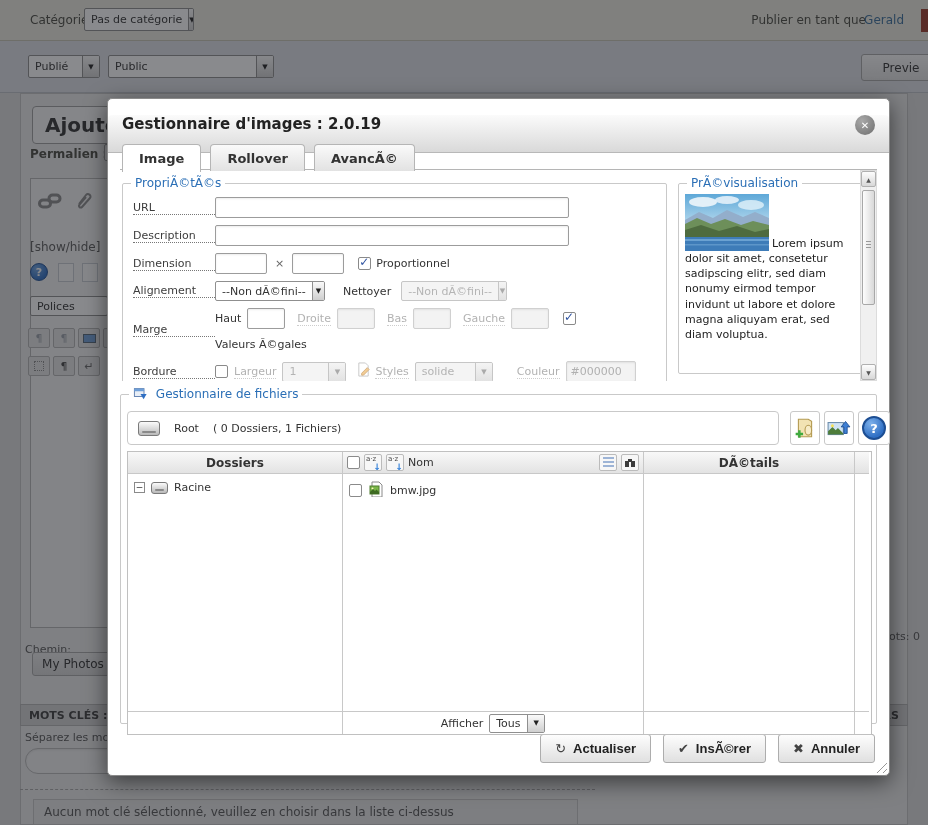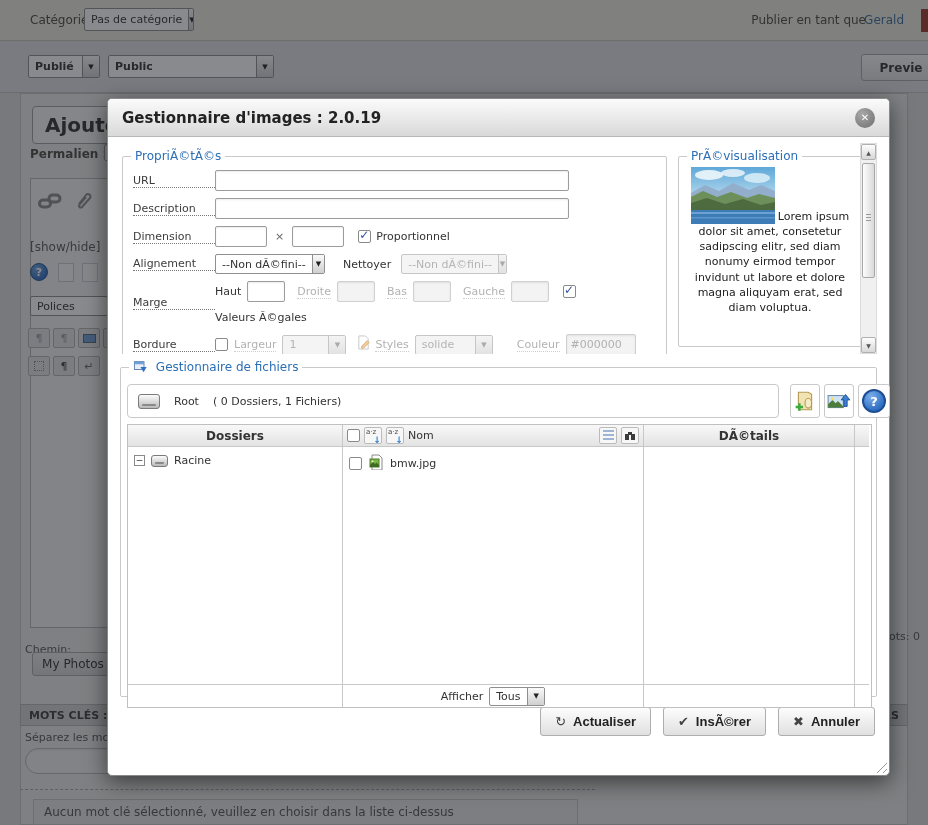--- a/index.html
+++ b/index.html
@@ -27,21 +27,21 @@
   .lbl  { font-size:11px; color:#3c3c3c; border-bottom:1px dotted #777; }
   .lbld { font-size:11px; color:#b2b2b2; border-bottom:1px dotted #cdcdcd; }
   .plain{ font-size:11px; color:#333; }
 
   .drive { display:inline-block; border:1px solid #7a7a7a; border-radius:3px;
            background:linear-gradient(#fbfbfb, #d7d7d7 55%, #b9b9b9); position:relative; flex:none; }
   .drive i { position:absolute; left:3px; right:3px; bottom:2px; height:2px; background:#8a8a8a; border-radius:1px; }
 
   
   .bg-topbar { position:absolute; left:0; top:0; width:928px; height:41px; background:#ecebdf; border-bottom:1px solid #c6c5b4; }
-  .bg-statusrow { position:absolute; left:0; top:41px; width:928px; height:52px; background:#dde0e5; border-bottom:1px solid #bcc0c6;font-weight:bold; }
+  .bg-statusrow { position:absolute; left:0; top:41px; width:928px; height:52px; background:#dde0e5; border-bottom:1px solid #bcc0c6; }
   .bg-panel { position:absolute; left:20px; top:93px; width:888px; height:732px; background:#ebebeb; border:1px solid #c2c2c2; }
   .bg-text { position:absolute; font-size:12px; color:#4a4a42; }
   .bg-title-box { position:absolute; left:32px; top:106px; width:340px; height:38px; background:#f7f7f7; border:1px solid #a0a0a0; border-radius:4px;
                   display:flex; align-items:center; padding-left:12px; font-size:20px; font-weight:bold; color:#333; }
   .bg-frame { position:absolute; left:30px; top:178px; width:850px; height:450px; background:#f2f2f2; border:1px solid #b5b5b5; }
   .bg-btn { position:absolute; background:linear-gradient(#fafafa,#e0e0e0); border:1px solid #a8a8a8; border-radius:3px;
             font-size:12px; color:#333; display:flex; align-items:center; justify-content:center; }
   .mini-btn { width:22px; height:20px; background:#e3e3e3; border:1px solid #b5b5b5; border-radius:2px;
               display:inline-flex; align-items:center; justify-content:center; font-size:11px; color:#9aa0a8; margin-right:3px; }
   .helpc { width:18px; height:18px; border-radius:50%; background:radial-gradient(circle at 35% 30%, #6fa3e0, #2f6fc4 70%);
@@ -53,42 +53,42 @@
   .notice { position:absolute; left:33px; top:799px; width:545px; height:26px; background:#e6e6e6; border:1px solid #c4c4c4;
             font-size:12px; color:#555; display:flex; align-items:center; padding-left:10px; }
 
   
   #overlay { position:absolute; inset:0; background:rgba(28,31,36,.52); z-index:5; }
 
   
   #dialog { position:absolute; left:107px; top:98px; width:783px; height:678px; background:#fff; border:1px solid #8a8a8a;
             border-radius:5px; box-shadow:0 6px 22px rgba(0,0,0,.55); z-index:10; }
   .dlg-title { height:38px; background:linear-gradient(#fbfbfb,#d9d9d9); border-bottom:1px solid #b8b8b8;
-               border-radius:4px 4px 0 0; display:flex; align-items:center; padding:0 14px; }
+               border-radius:4px 4px 0 0; display:flex; padding:0 14px;margin-top:16px; }
   .dlg-title h1 { font-size:15px; color:#222; }
   .dlg-close { margin-left:auto; width:20px; height:20px; border-radius:50%; background:radial-gradient(circle at 35% 30%, #a8a8a8, #7c7c7c 75%);
                color:#fff; font-size:10px; font-weight:bold; display:flex; align-items:center; justify-content:center; cursor:pointer; }
   .dlg-body { position:absolute; left:0; right:0; top:38px; bottom:0; padding:6px 12px 10px; }
 
   .tabstrip { height:27px; border-bottom:1px solid #b5b5b5; padding-left:2px; }
   .tab { display:inline-block; height:27px; padding:6px 16px 0; margin-right:4px; font-size:13px; font-weight:bold; color:#333;
          border:1px solid #b5b5b5; border-bottom:none; border-radius:4px 4px 0 0;
          background:linear-gradient(#fafafa,#e2e2e2); position:relative; top:1px; }
   .tab.active { background:#fff; height:28px; }
 
   .tabpanel { position:relative; height:211px; overflow:hidden; }
 
   fieldset.fs { border:1px solid #c9c9c9; border-radius:2px; }
   fieldset.fs legend { color:#2b6fb6; font-weight:normal; font-size:12px; margin-left:8px; padding:0 4px; }
 
   #fs-props { position:absolute; left:2px; top:6px; width:545px; height:240px; }
   .prow { display:flex; align-items:center; margin:7px 10px 0; }
   .prow .lc { width:82px; flex:none; }
   #fs-preview { position:absolute; left:558px; top:6px; width:184px; height:198px; }
-  .pv-body { padding:4px 6px; font-size:11px; color:#222; line-height:1.38;text-align:center; }
+  .pv-body { padding:4px 6px; font-size:11px; color:#222; line-height:1.38; }
   .pv-body svg { vertical-align:bottom; margin:0 3px 0 0; }
 
   .vscroll { position:absolute; right:0; top:0; width:17px; height:211px; background:#f0f0f0; border:1px solid #dcdcdc; }
   .varrow { position:absolute; left:0; width:15px; height:16px; background:linear-gradient(#fdfdfd,#d8d8d8); border:1px solid #b0b0b0;
             border-radius:2px; font-size:6px; color:#555; display:flex; align-items:center; justify-content:center; }
   .vthumb { position:absolute; left:1px; top:19px; width:13px; height:115px; background:linear-gradient(90deg,#fdfdfd,#d9d9d9);
             border:1px solid #a8a8a8; border-radius:2px; }
   .vthumb i { position:absolute; left:3px; right:3px; top:50px; height:7px;
               background:repeating-linear-gradient(#9a9a9a 0 1px, transparent 1px 3px); }
 
@@ -217,20 +217,25 @@
 
   <div id="overlay"></div>
 
   <div id="dialog">
     <div class="dlg-title">
       <h1>Gestionnaire d'images : 2.0.19</h1>
       <span class="dlg-close">✕</span>
     </div>
 
     <div class="dlg-body">
+      <div class="tabstrip">
+        <span class="tab active">Image</span>
+        <span class="tab">Rollover</span>
+        <span class="tab">AvancÃ©</span>
+      </div>
 
       <div class="tabpanel">
 
         <fieldset class="fs" id="fs-props">
           <legend>PropriÃ©tÃ©s</legend>
 
           <div class="prow">
             <span class="lc lbl">URL</span>
             <input class="ti" style="width: 354px;">
           </div>

